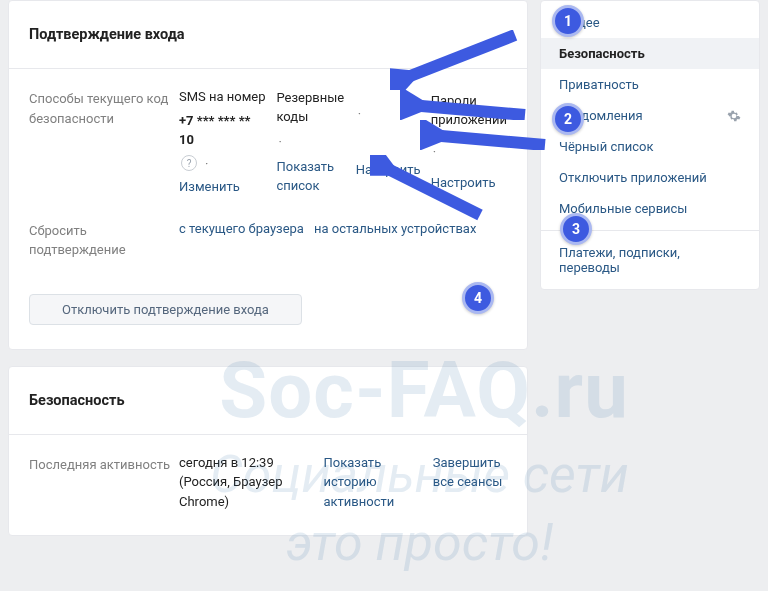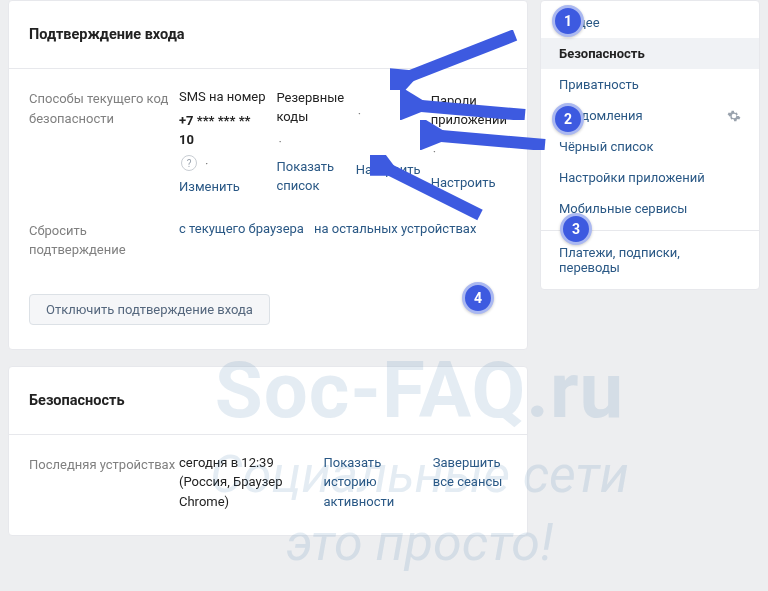--- a/index.html
+++ b/index.html
@@ -49,21 +49,21 @@
     width:14px;height:14px;border:1px solid #c8cdd3;border-radius:50%;
     font-size:10px;color:#99a2ad;margin:0 2px;
   }
   .btn-area{padding:10px 20px 24px 20px;}
   .btn{
     display:inline-block;
     background:var(--input-bg);
     border:1px solid #dce1e6;
     color:var(--btn-txt);
     font-size:13px;
-    padding:7px 16px;
+    padding:7px 32px;
     border-radius:4px;
     cursor:pointer;
   }
   
   .nav{padding:6px 0;}
   .nav-item{
     display:flex;align-items:center;justify-content:space-between;
     padding:8px 18px;
     color:var(--link);
     font-size:13px;
@@ -93,21 +93,21 @@
   .wm{
     position:absolute;
     left:210px;
     top:340px;
     text-align:center;
     color:rgba(43,109,163,0.13);
     pointer-events:none;
     z-index:2;
     line-height:1.3;
   }
-  .wm .t1{font-size:78px;font-weight:700;letter-spacing:1px;}
+  .wm .t1{font-size:78px;font-weight:700;letter-spacing:1px;text-align:right;}
   .wm .t2{font-size:52px;font-style:italic;}
 </style>
 </head>
 <body>
 
 <div class="wrap">
   <div class="left">
 
     <div class="card">
       <div class="card-h">Подтверждение входа</div>
@@ -149,21 +149,21 @@
       </div>
       <div class="btn-area">
         <span class="btn">Отключить подтверждение входа</span>
       </div>
     </div>
 
     <div class="card">
       <div class="card-h">Безопасность</div>
       <div class="card-body">
         <div class="row">
-          <div class="lbl">Последняя устройствах</div>
+          <div class="lbl">Последняя активность</div>
           <div class="val">
             <span>сегодня в 12:39 (Россия, Браузер Chrome)</span>
             <span class="link">Показать историю активности</span>
             <span class="link">Завершить все сеансы</span>
           </div>
         </div>
       </div>
     </div>
 
   </div>
@@ -185,21 +185,21 @@
           <span class="gear">
             <svg viewBox="0 0 24 24" fill="currentColor">
                 <path d="M12 8a4 4 0 100 8 4 4 0 000-8zm9 4a7 7 0 01-.1 1.1l2.1 1.6-2 3.5-2.5-1a7 7 0 01-1.9 1.1l-.4 2.7h-4l-.4-2.7a7 7 0 01-1.9-1.1l-2.5 1-2-3.5 2.1-1.6A7 7 0 013 12c0-.4 0-.7.1-1.1L1 9.3l2-3.5 2.5 1A7 7 0 017.4 5.7L7.8 3h4l.4 2.7a7 7 0 011.9 1.1l2.5-1 2 3.5-2.1 1.6c.1.4.1.7.1 1.1z"></path>
               </svg>
           </span>
         </div>
         <div class="nav-item">
             <span>Чёрный список</span>
           </div>
         <div class="nav-item">
-            <span>Настройки приложений</span>
+            <span>Отключить приложений</span>
           </div>
         <div class="nav-item">
             <span>Мобильные сервисы</span>
           </div>
         <div class="sep"></div>
         <div class="nav-item">
             <span>Платежи, подписки, переводы</span>
           </div>
       </div>
     </div>

